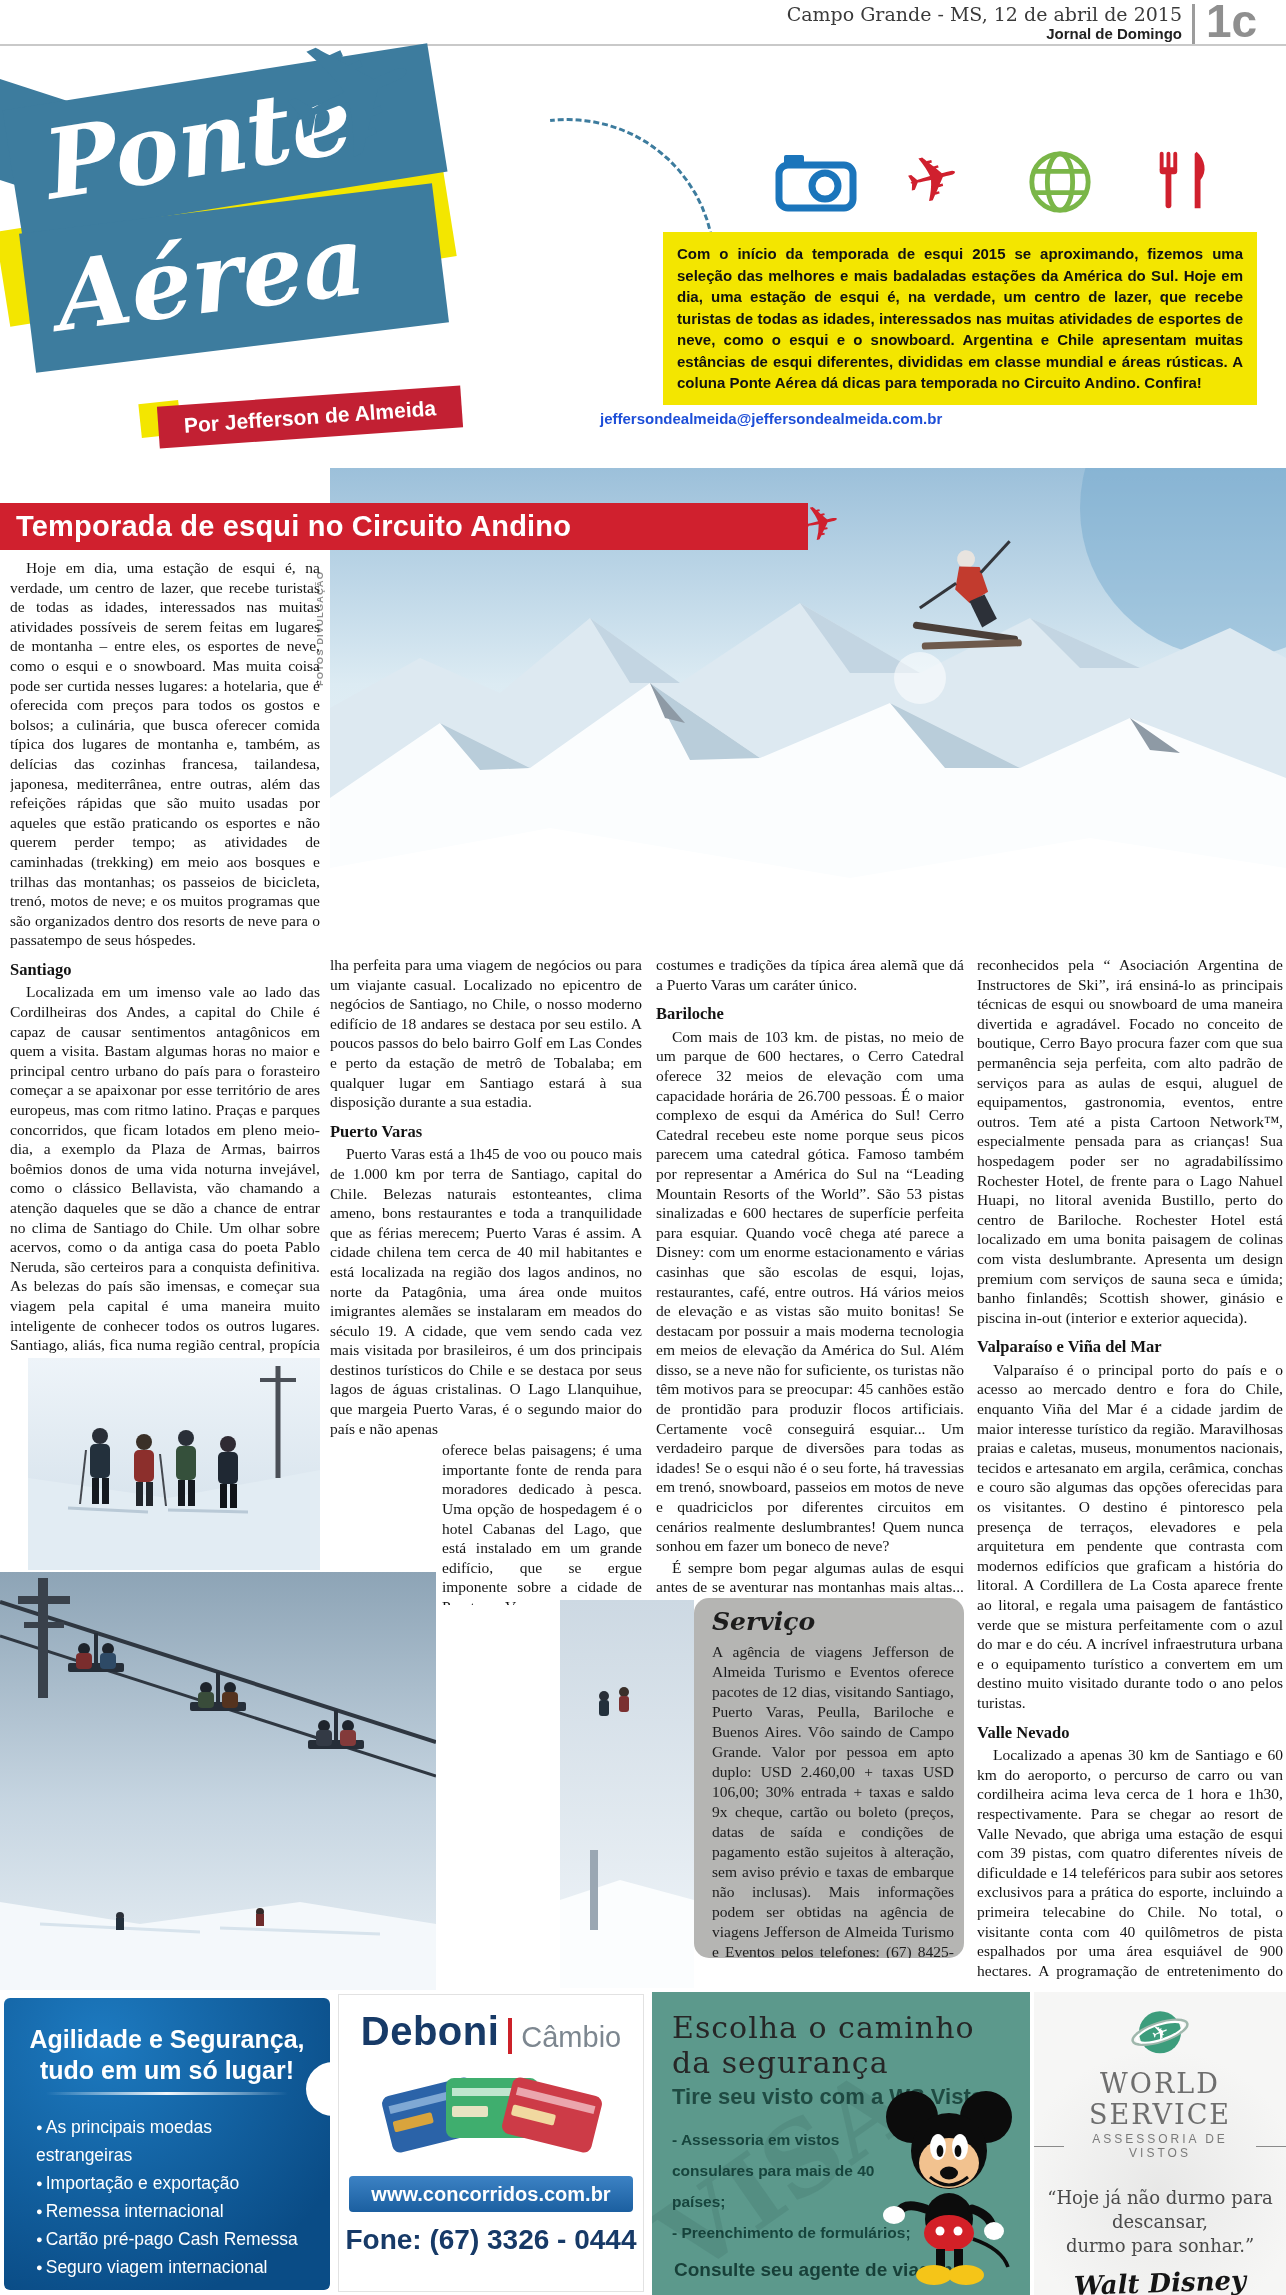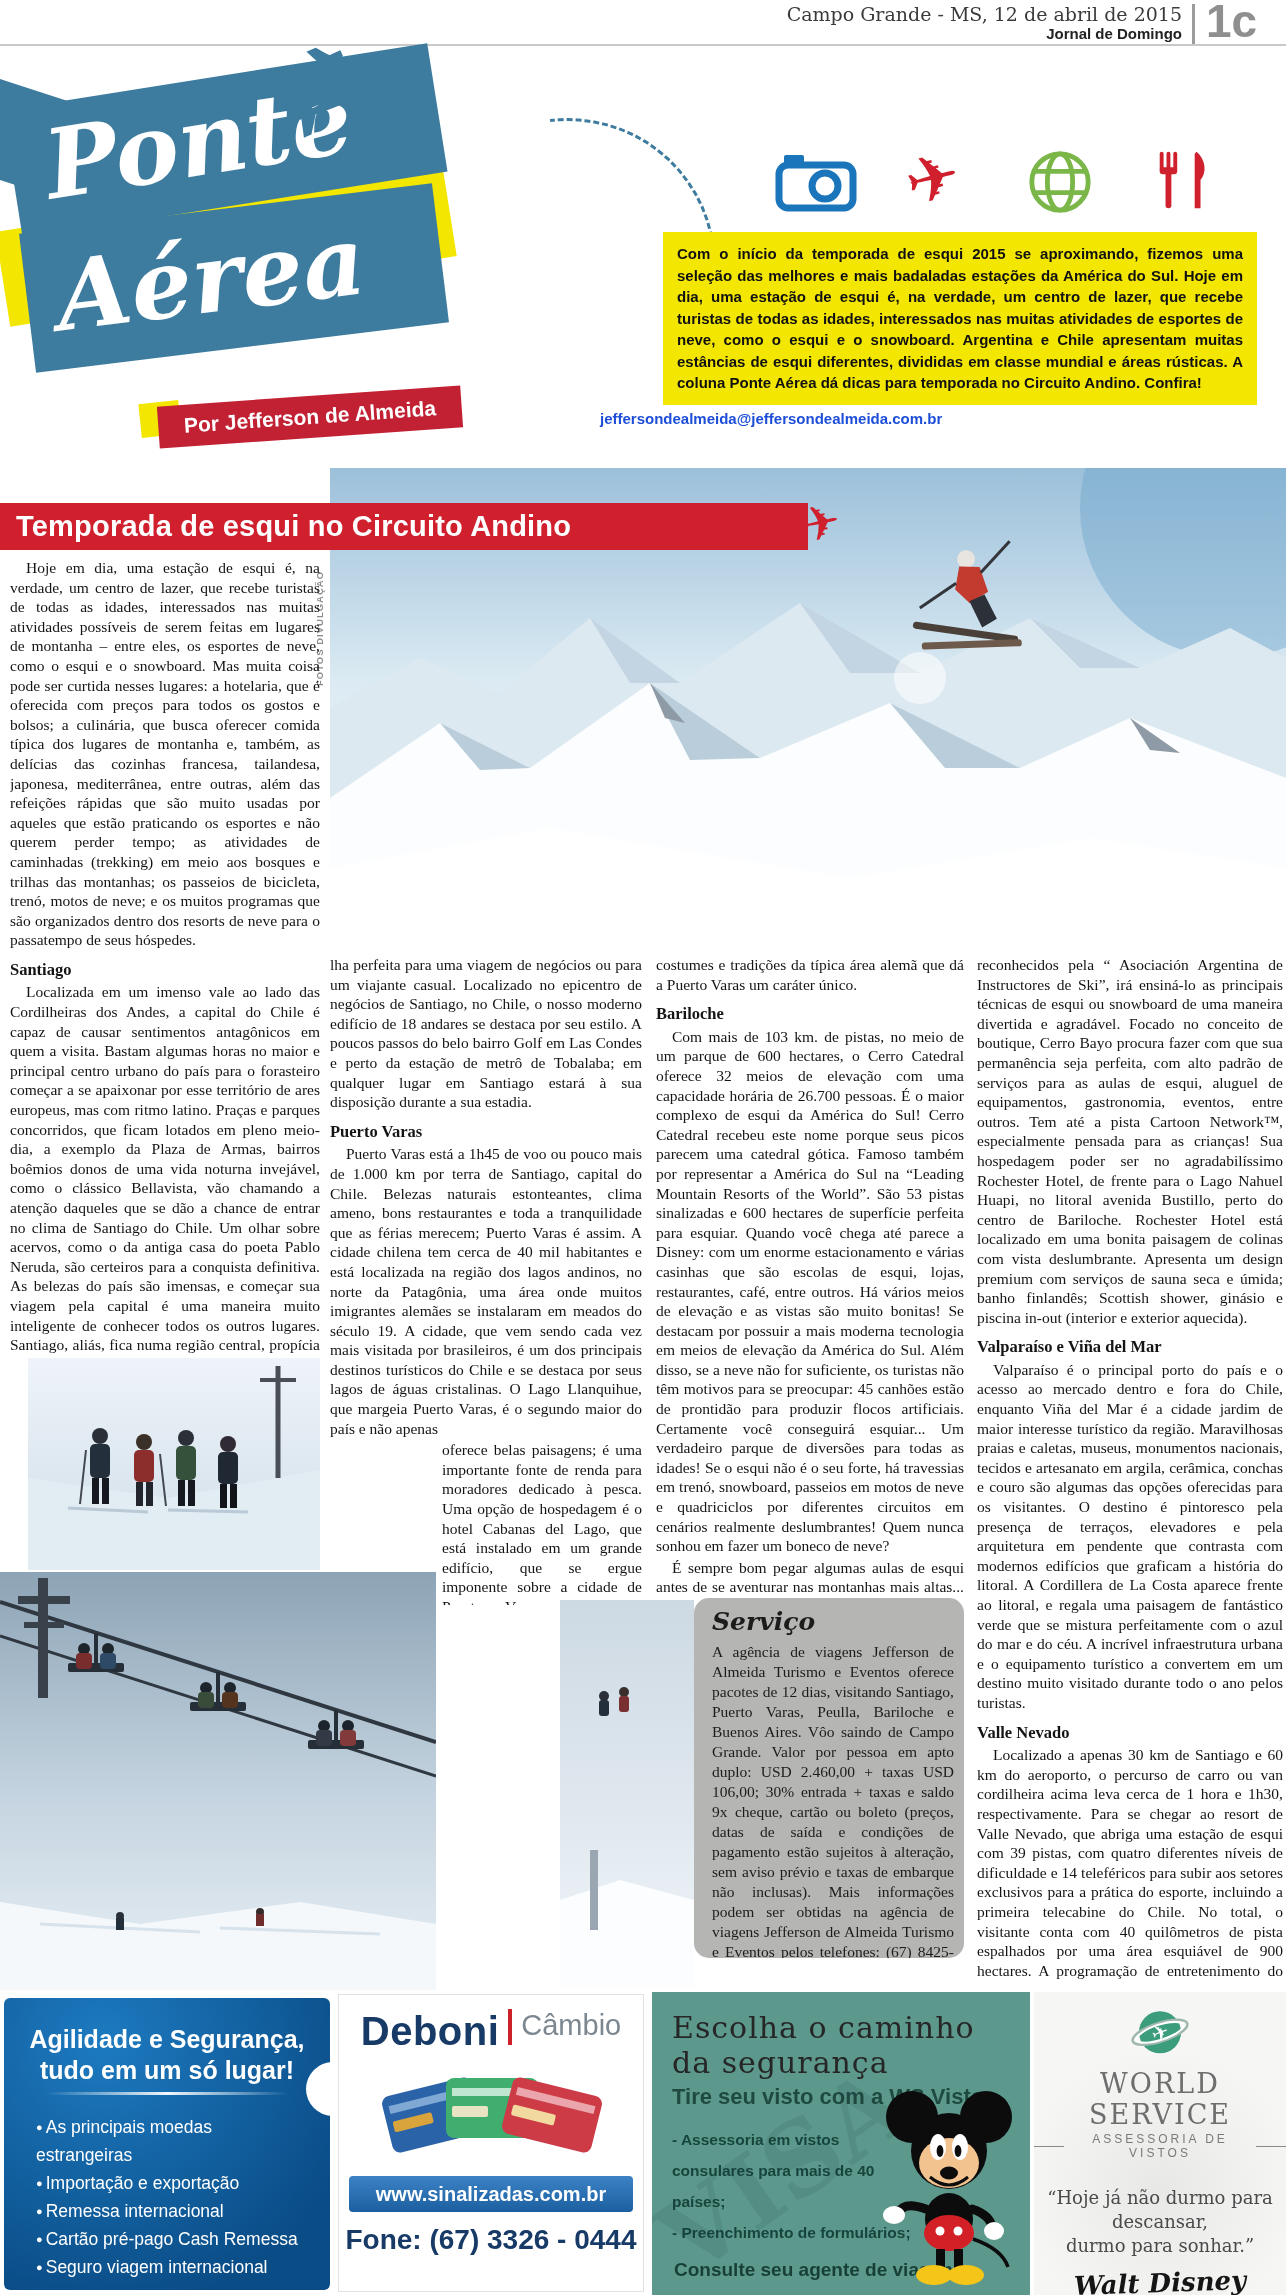--- a/index.html
+++ b/index.html
@@ -55,21 +55,21 @@
        color:#fff;padding:26px 18px 0 18px;box-sizing:border-box;}
   .ad1 .t1,.ad1 .t2{font-size:25px;font-weight:bold;text-align:center;line-height:31px;}
   .ad1 .shine{height:3px;margin:6px 24px 18px 24px;
               background:linear-gradient(90deg,transparent,rgba(255,255,255,.95),transparent);}
   .ad1 ul{list-style:none;margin:0;padding:0 0 0 14px;}
   .ad1 li{font-size:17.5px;line-height:28px;}
   .ad1 li::before{content:"● ";font-size:11px;vertical-align:2px;}
   .ad1-notch{width:54px;height:54px;background:#fff;border-radius:50%;}
 
   .ad2{background:#fff;border:1px solid #e2e2e2;box-sizing:border-box;text-align:center;}
-  .deboni-logo{display:flex;align-items:flex-start;justify-content:center;gap:9px;margin-top:14px;}
+  .deboni-logo{display:flex;align-items:flex-end;justify-content:center;gap:9px;margin-top:14px;}
   .deboni-brand{font-size:40px;font-weight:bold;color:#173a67;letter-spacing:.5px;}
   .deboni-sep{width:4px;height:36px;background:#cc2129;}
   .deboni-suffix{font-size:29px;color:#7d8790;}
   .ad2 .urlband{margin:6px 10px 0 10px;height:36px;border-radius:4px;display:flex;align-items:center;justify-content:center;
        background:linear-gradient(#3c82c4,#1b5fa0);color:#fff;font-weight:bold;font-size:20px;}
   .ad2 .fone{margin-top:12px;font-size:28px;font-weight:bold;color:#173a67;}
 
   .ad3{background:#5c998c;box-sizing:border-box;padding:18px 20px;overflow:hidden;}
   .ad3 .t1{font-family:"DejaVu Serif",serif;font-size:30px;color:#262626;letter-spacing:1px;}
   .ad3 .t2{font-size:22px;font-weight:bold;color:#1f4a42;margin-top:4px;}
@@ -358,21 +358,21 @@
             <rect x="86" y="50" width="36" height="11" rx="2" fill="#e8e3c2"></rect>
           </g>
         <g transform="rotate(14 186 59)">
             <rect x="140" y="30" width="92" height="58" rx="8" fill="#cd3b47"></rect>
             <rect x="146" y="40" width="80" height="8" fill="#eba6ad"></rect>
             <rect x="146" y="58" width="44" height="11" rx="2" fill="#f1d9a0"></rect>
           </g>
       </svg>
     </div>
     <div class="urlband">
-      <span>www.sinalizadas.com.br</span>
+      <span>www.concorridos.com.br</span>
     </div>
     <div class="fone">Fone: (67) 3326 - 0444</div>
   </div>
 
   <div class="abs ad3" style="left:652px;top:1992px;width:378px;height:303px;">
     <div class="visa-mark">VISA</div>
     <div class="t1">Escolha o caminho da segurança</div>
     <div class="t2">Tire seu visto com a WS Vistos</div>
     <ul style="width:250px;">
       <li>- Assessoria em vistos consulares para mais de 40 países;</li>

